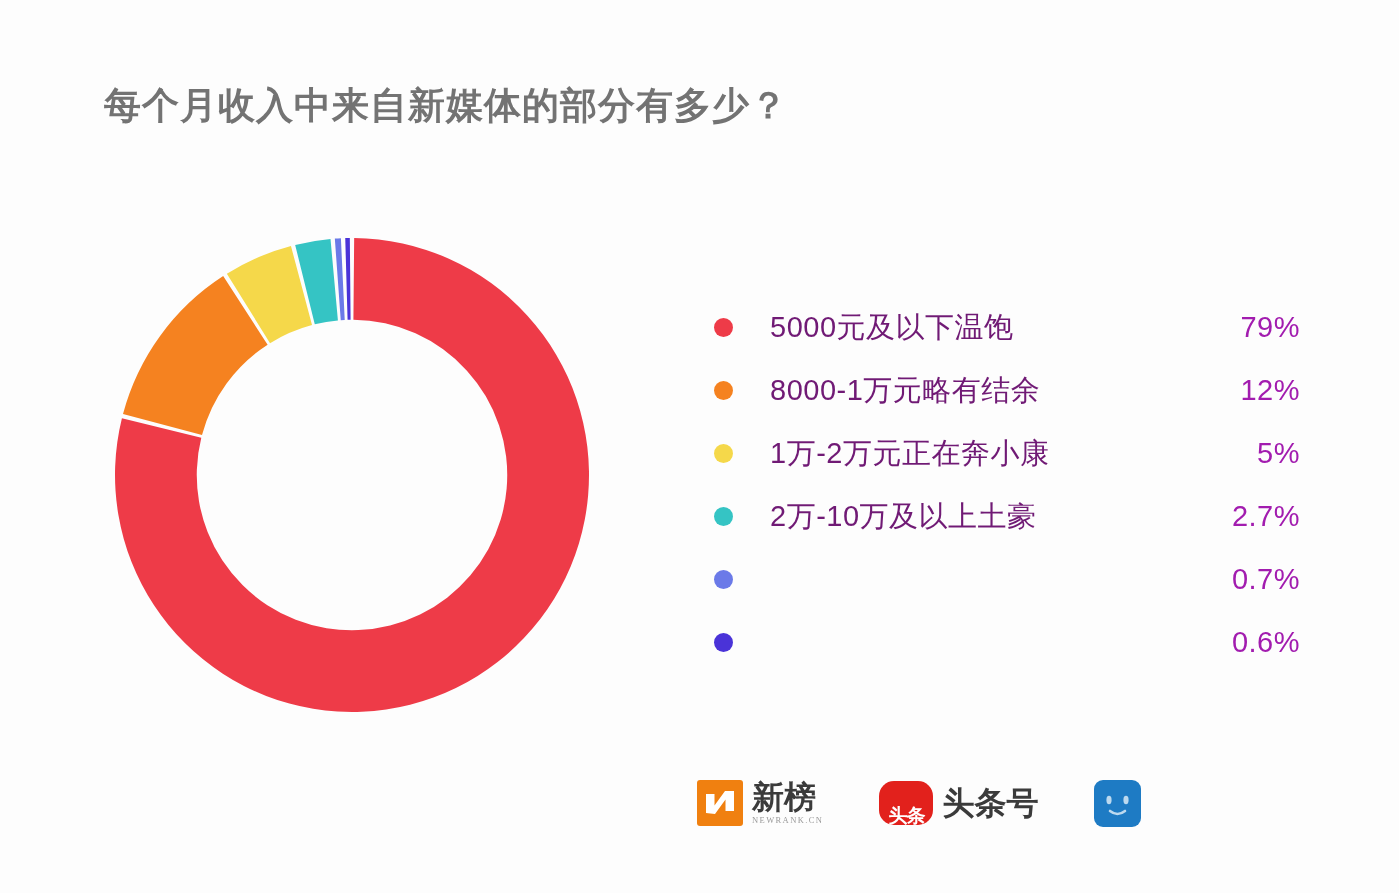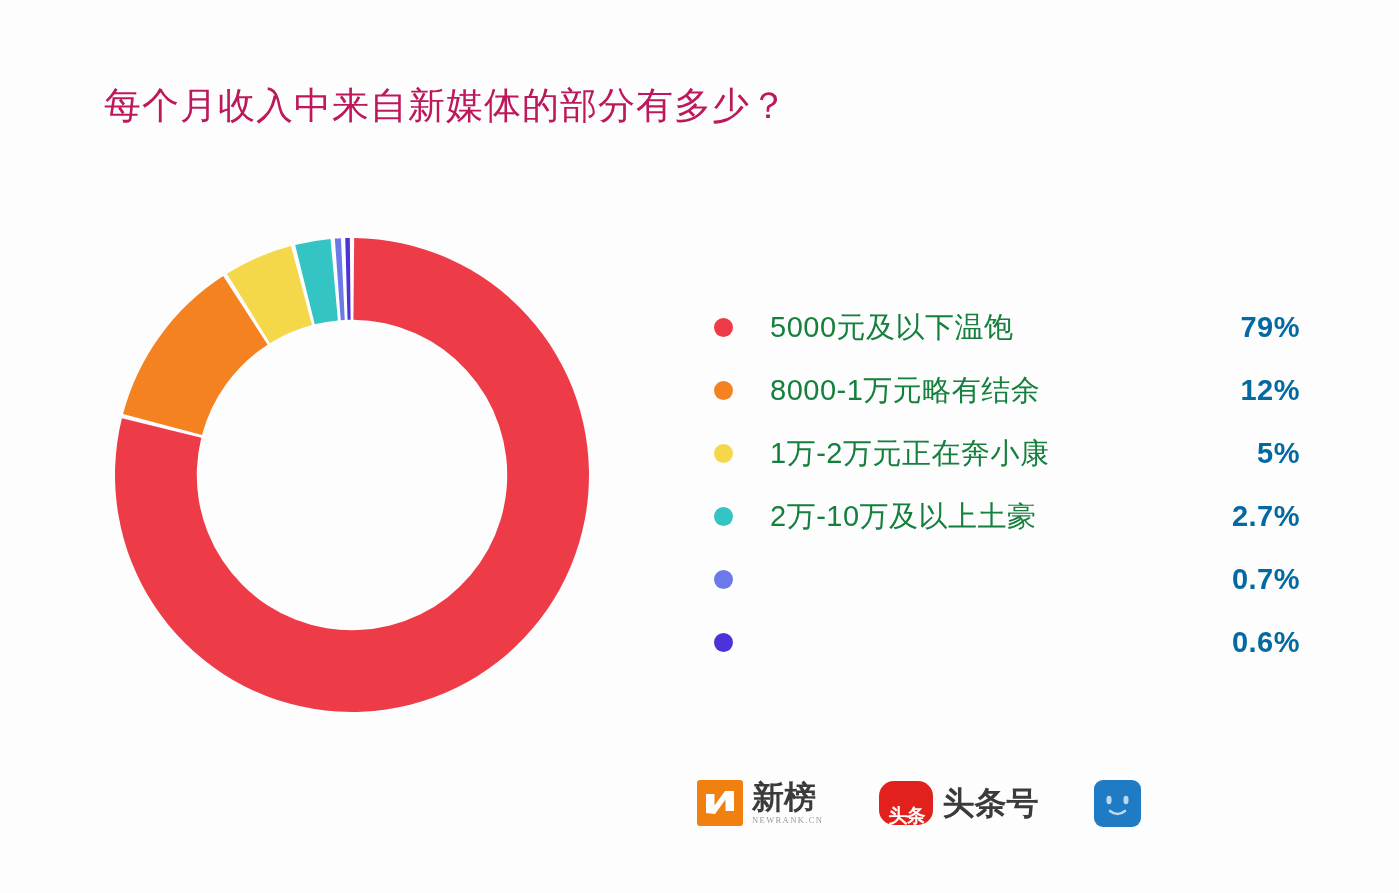--- a/index.html
+++ b/index.html
@@ -23,22 +23,22 @@
     background: #fdfdfd;
   }
 
   
   #chart-title {
     position: absolute;
     left: 104px;
     top: 84px;
     width: 1000px;
     font-size: 37px;
-    font-weight: normal;
-    color: #be185d;
+    font-weight: bold;
+    color: #737373;
     letter-spacing: 1px;
     line-height: 1.2;
     white-space: nowrap;
   }
 
   
   #donut-wrap {
     position: absolute;
     left: 110px;
     top: 233px;
@@ -68,32 +68,32 @@
     position: absolute;
     left: 8px;
     width: 19px;
     height: 19px;
     border-radius: 50%;
   }
   .legend-label {
     position: absolute;
     left: 64px;
     font-size: 29px;
-    color: #15803d;
+    color: #701a75;
     letter-spacing: 0.5px;
     white-space: nowrap;
   }
   .legend-value {
     position: absolute;
     left: 430px;
     width: 164px;
     text-align: right;
     font-size: 29px;
-    font-weight: bold;
-    color: #0369a1;
+    font-weight: normal;
+    color: #a21caf;
     letter-spacing: 0.5px;
     white-space: nowrap;
   }
 
   
   #logo-bar {
     position: absolute;
     left: 697px;
     top: 772px;
     height: 62px;

